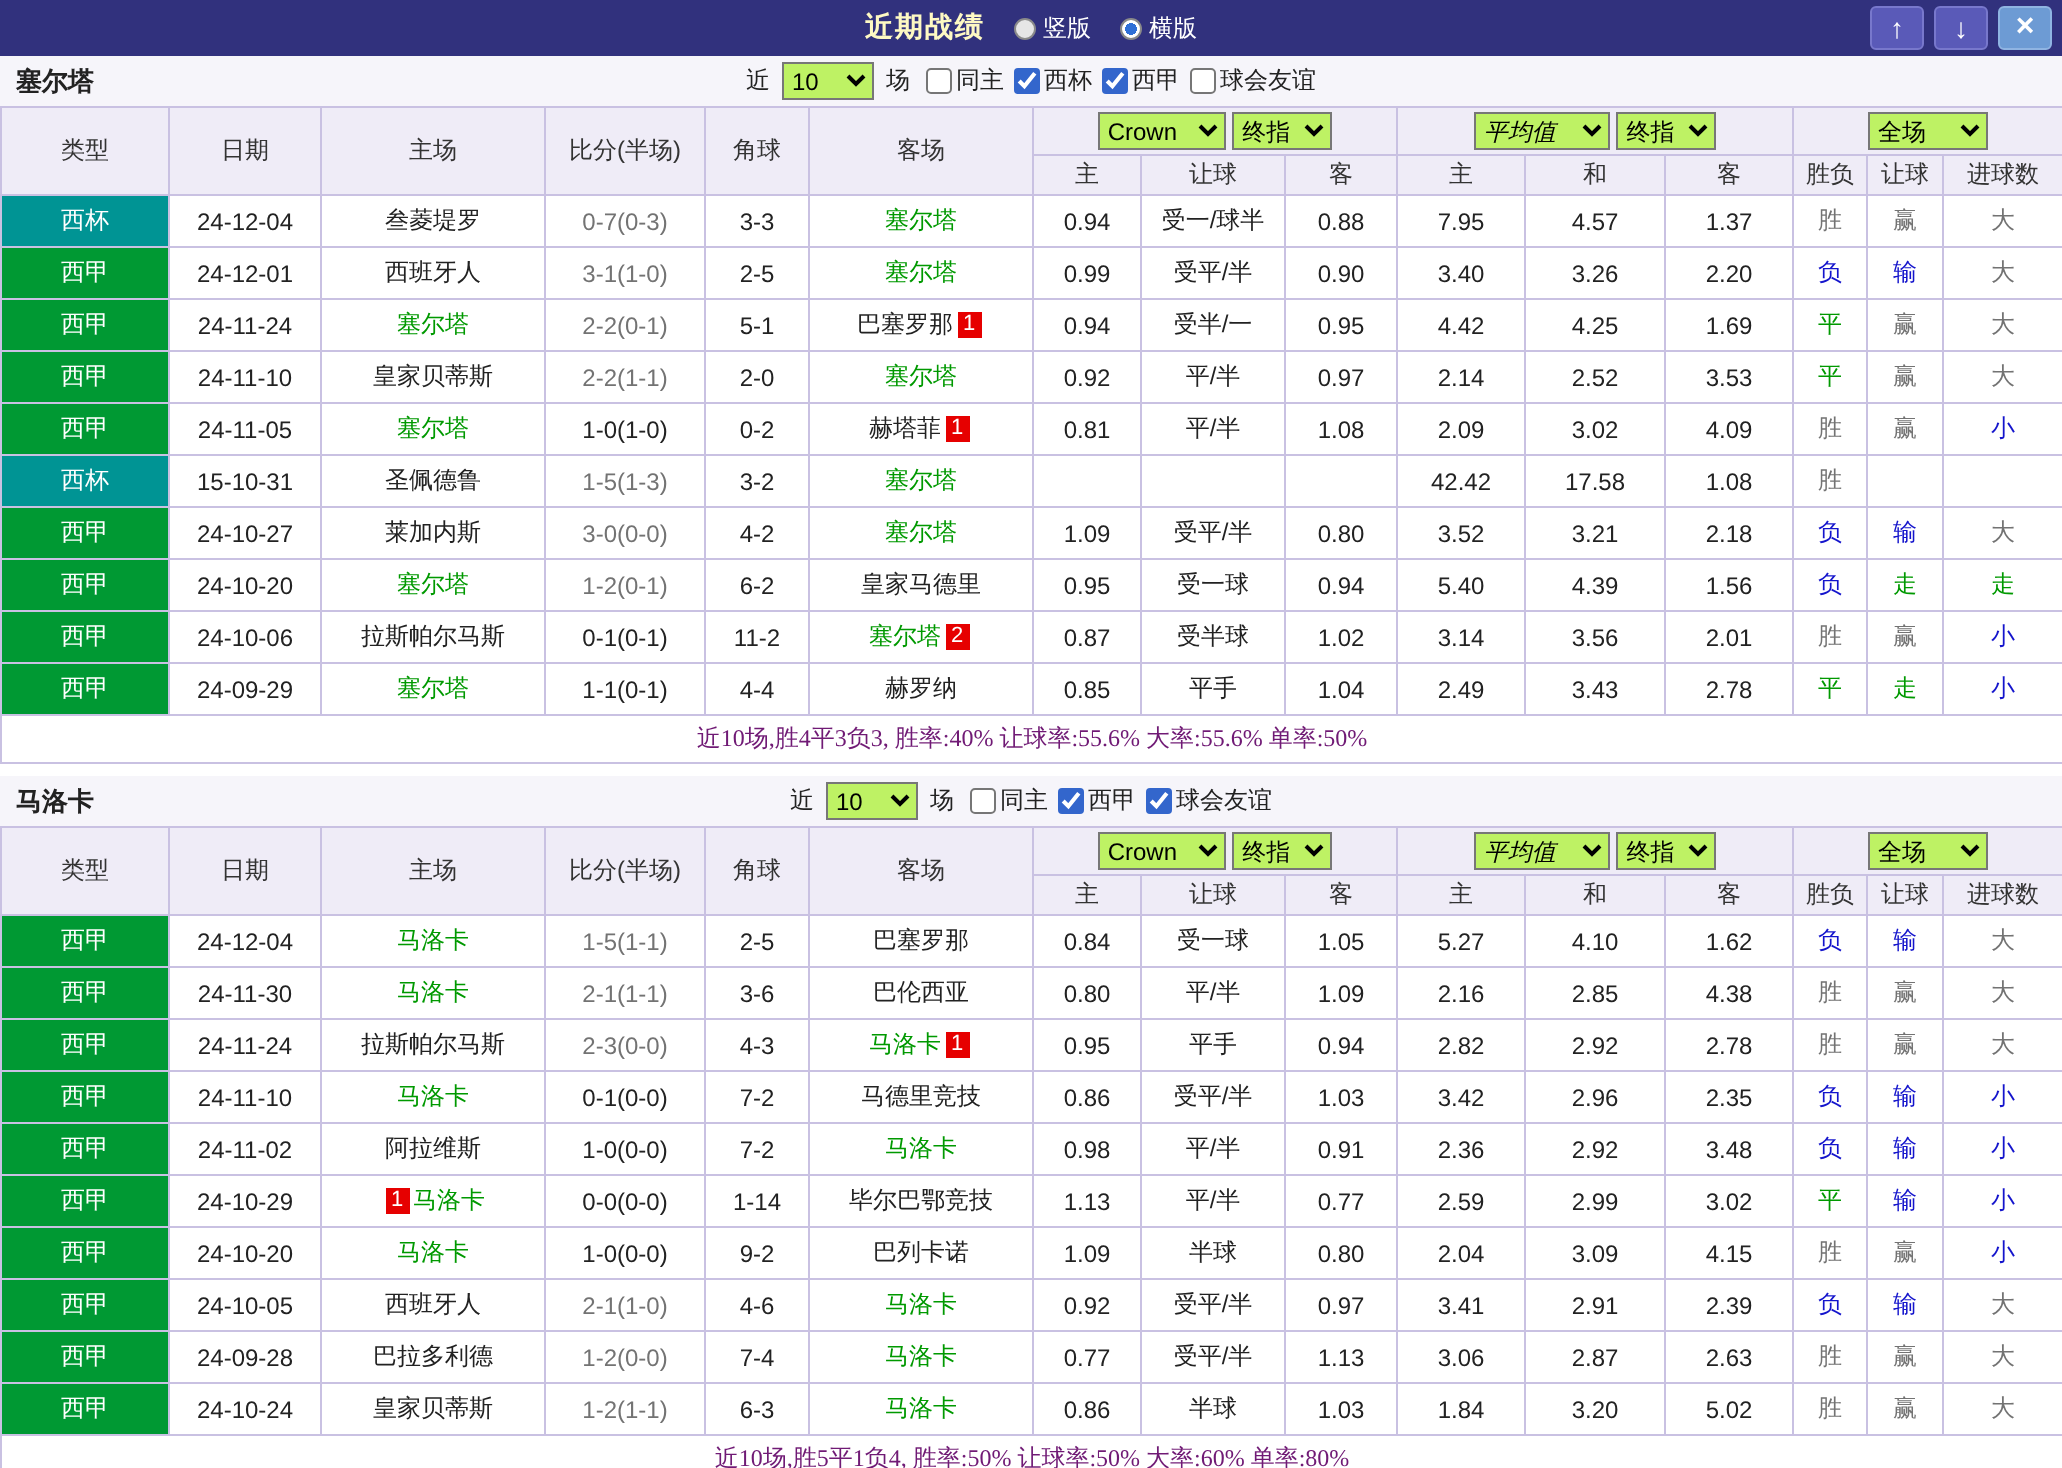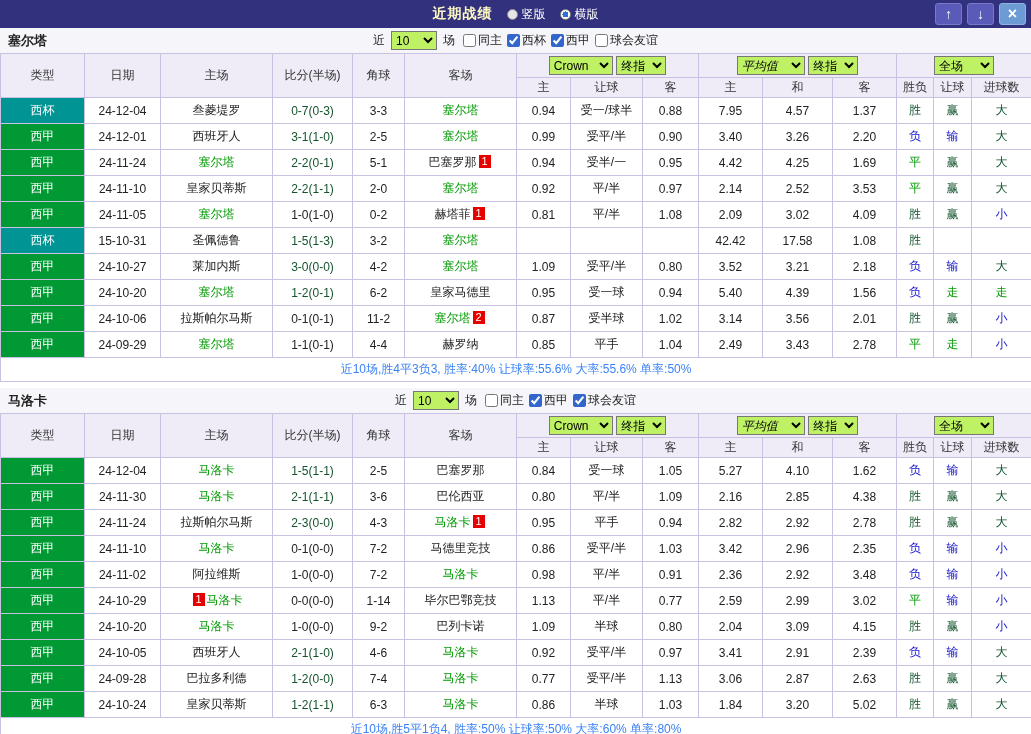--- a/index.html
+++ b/index.html
@@ -47,29 +47,29 @@
     border:1px solid #c9c1e2; text-align:center; font-size:12px;
     overflow:hidden; white-space:nowrap; padding:0 1px;
   }
   thead th { background:#efecf7; font-weight:normal; color:#333; height:20px; }
   thead tr.dd-row th { height:24px; }
   tbody td { height:26px; background:#ffffff; }
   td.comp-league { background:#009933; color:#ffffff; }
   td.comp-cup    { background:#009494; color:#ffffff; }
   .team-focus { color:#009900; }
   .team-plain { color:#222; }
-  .txt-red   { color:#14532d; }
+  .txt-red   { color:#737373; }
   .txt-blue  { color:#1414cc; }
   .txt-green { color:#009900; }
   .rc-badge {
     display:inline-block; min-width:12px; height:13px; line-height:13px;
     background:#e60000; color:#ffffff; font-size:11px; padding:0 1px;
     margin:0 2px; vertical-align:1px;
   }
-  tfoot td.summary { height:24px; color:#3b82f6; background:#ffffff; font-size:12px; }
+  tfoot td.summary { height:24px; color:#701a75; background:#ffffff; font-size:12px;font-family:Liberation Serif, serif; }
 </style>
 </head>
 <body>
 
 <div class="topbar">
   <span class="tb-title">近期战绩</span>
   <label class="tb-radio">
     <span class="dot"></span>
     <span>竖版</span>
   </label>

